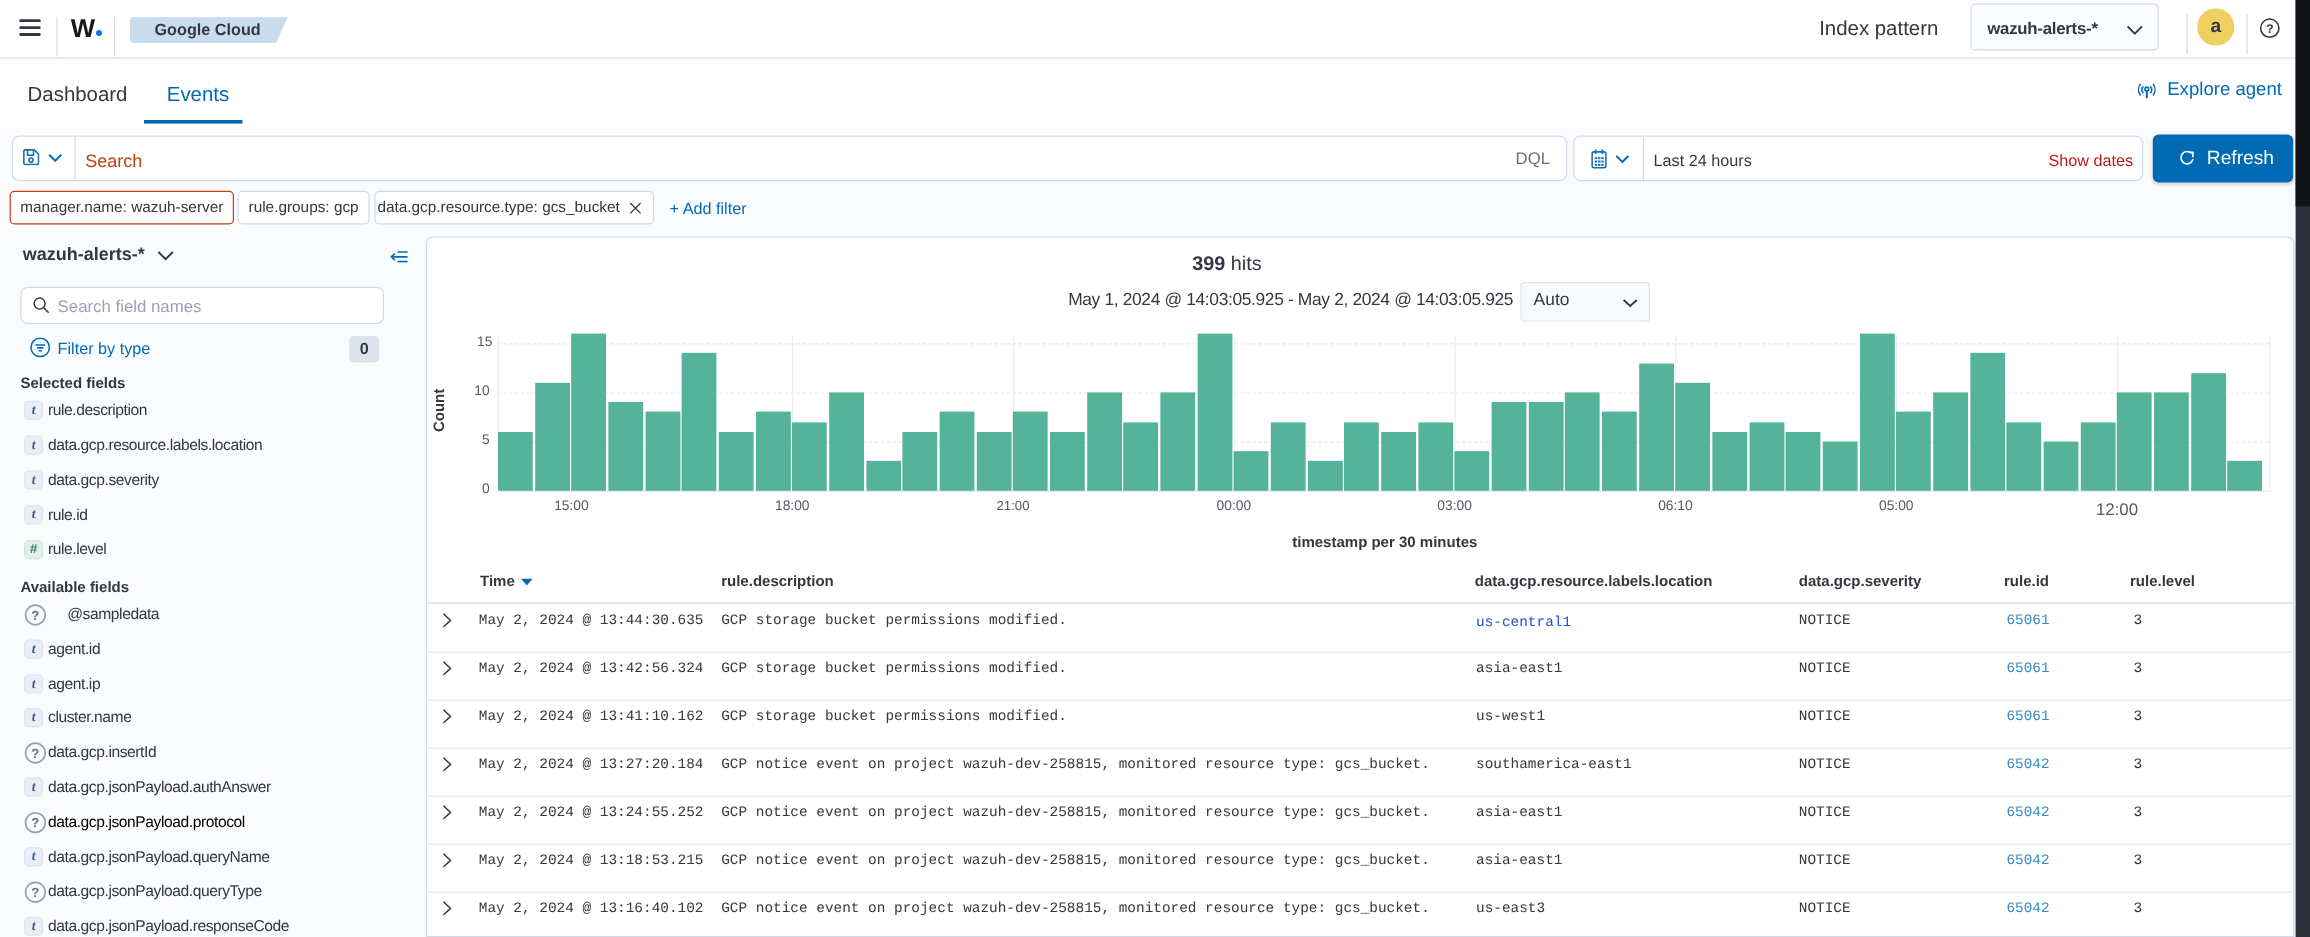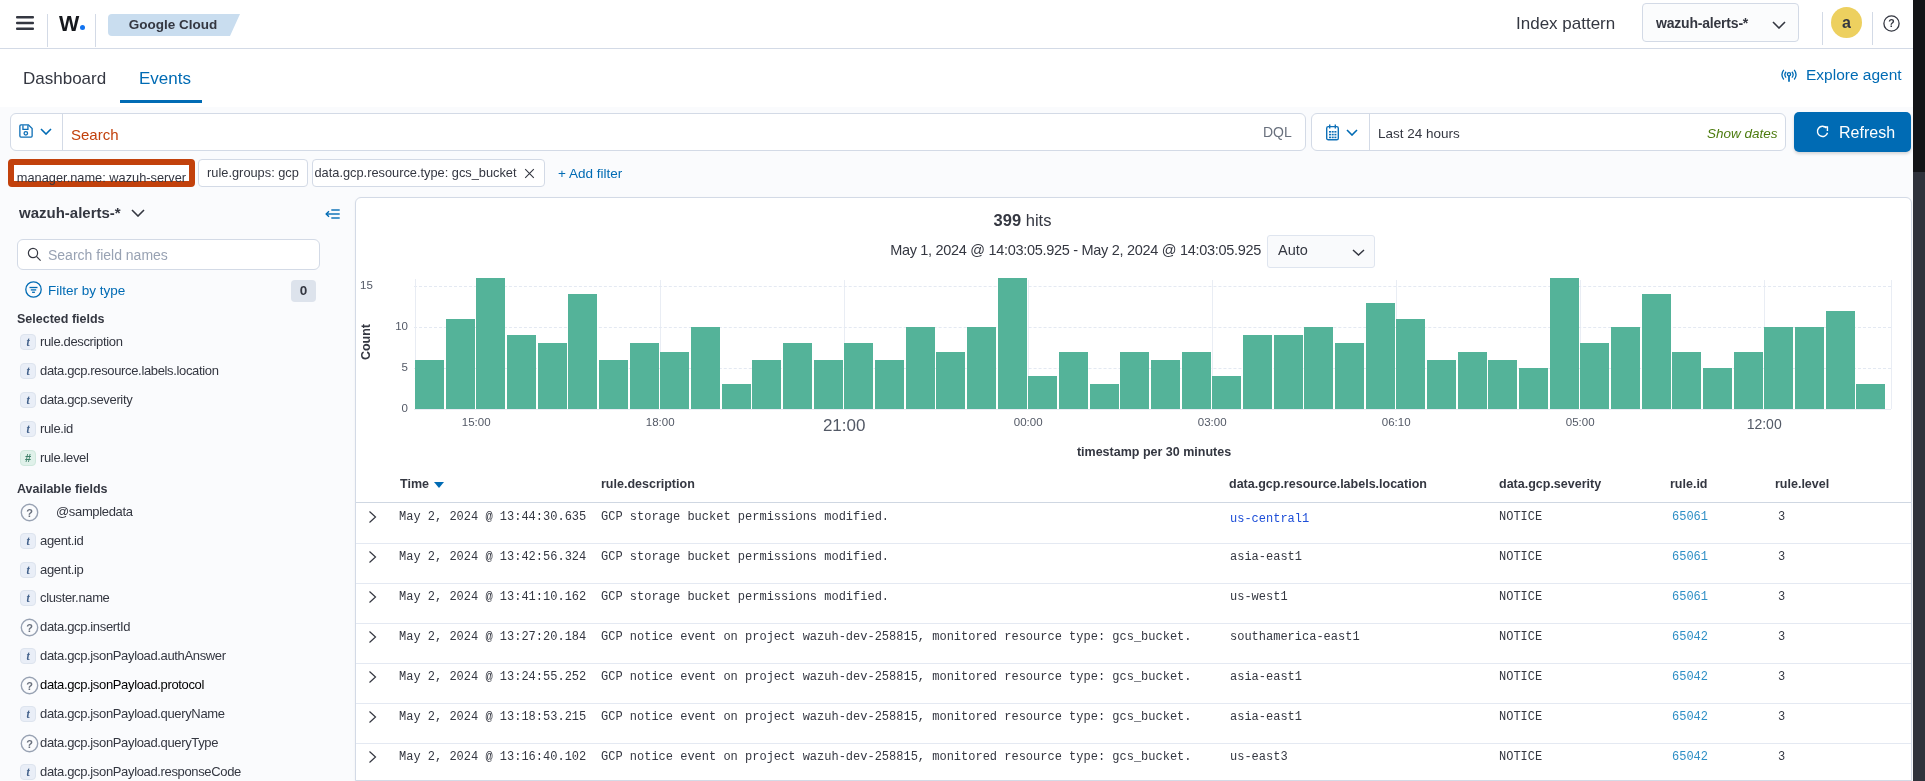--- a/index.html
+++ b/index.html
@@ -94,30 +94,30 @@
       </g>
     </svg>
   </div>
 <div class="abs" style="left:1346px;top:129px;width:11px;height:6px;">
     <svg width="12" height="7" viewBox="0 0 12 7">
       <path d="M1 1 L6 6 L11 1" fill="none" stroke="#006BB4" stroke-width="1.6"></path>
     </svg>
   </div>
 <div class="abs" style="left:1369px;top:114px;width:1px;height:36px;background:#d3dae6;"></div>
 <div class="abs" style="left:1378px;top:126px;font-size:13.5px;color:#343741;">Last 24 hours</div>
-<div class="abs" style="left:1707px;top:126px;font-size:13.5px;color:#4d7c0f;font-style:italic;">Show dates</div>
+<div class="abs" style="left:1707px;top:126px;font-size:13.5px;color:#b91c1c;">Show dates</div>
 <div class="abs" style="left:1794px;top:112px;width:117px;height:40px;background:#006BB4;border-radius:5px;box-shadow:0 2px 3px rgba(0,0,0,.15);"></div>
 <div class="abs" style="left:1816px;top:125px;width:13px;height:13px;">
     <svg width="13" height="13" viewBox="0 0 14 14">
       <path d="M12.4 8.3 A 5.5 5.5 0 1 1 11.2 3.2" fill="none" stroke="#fff" stroke-width="1.5"></path>
       <path d="M7.9 2.0 H12.3 V6.4" fill="none" stroke="#fff" stroke-width="1.5"></path>
     </svg>
   </div>
 <div class="abs" style="left:1839px;top:124px;font-size:16px;font-weight:500;color:#fff;">Refresh</div>
-<div class="abs" style="left:8px;top:159px;width:187px;height:28px;background:#fff;border:6px solid #c2410c;border-radius:4px;">
+<div class="abs" style="left:8px;top:159px;width:187px;height:28px;background:#fff;border:1px solid #c2410c;border-radius:4px;">
     <span class="abs" style="left:0;right:0;top:5px;text-align:center;font-size:12.8px;font-weight:500;color:#343741;white-space:nowrap;">manager.name: wazuh-server</span>
   </div>
 <div class="abs" style="left:198px;top:159px;width:110px;height:28px;background:#fff;border:1px solid #d3dae6;border-radius:4px;">
     <span class="abs" style="left:0;right:0;top:5px;text-align:center;font-size:12.8px;font-weight:500;color:#343741;white-space:nowrap;">rule.groups: gcp</span>
   </div>
 <div class="abs" style="left:312px;top:159px;width:233px;height:28px;background:#fff;border:1px solid #d3dae6;border-radius:4px;">
     <span class="abs" style="left:0;right:26px;top:5px;text-align:center;font-size:12.8px;font-weight:500;color:#343741;white-space:nowrap;">data.gcp.resource.type: gcs_bucket</span>
     <svg class="abs" style="right:9px;top:8px" width="11" height="11" viewBox="0 0 11 11">
       <path d="M1.2 1.2 L9.8 9.8 M9.8 1.2 L1.2 9.8" stroke="#343741" stroke-width="1.1"></path>
     </svg>
@@ -230,21 +230,21 @@
 <div class="abs" style="left:1764.2px;top:280px;width:1px;height:129px;background:#e9edf4;"></div>
 <div class="abs" style="left:1891px;top:280px;width:1px;height:129px;background:#e9edf4;"></div>
 <div class="abs" style="left:414px;top:367.9px;width:1477px;height:0;border-top:1px dashed #e4e9f2;"></div>
 <div class="abs" style="left:414px;top:327.0px;width:1477px;height:0;border-top:1px dashed #e4e9f2;"></div>
 <div class="abs" style="left:414px;top:286.2px;width:1477px;height:0;border-top:1px dashed #e4e9f2;"></div>
 <div class="abs" style="left:414.5px;top:279px;width:1px;height:130px;background:#e8ecf3;"></div>
 <div class="abs" style="left:414px;top:408.7px;width:1477px;height:1px;background:#e8ecf3;"></div>
 <div class="abs" style="left:360px;top:401.7px;width:48px;text-align:right;font-size:11.5px;color:#535966;">0</div>
 <div class="abs" style="left:360px;top:360.9px;width:48px;text-align:right;font-size:11.5px;color:#535966;">5</div>
 <div class="abs" style="left:360px;top:320.0px;width:48px;text-align:right;font-size:11.5px;color:#535966;">10</div>
-<div class="abs" style="left:360px;top:279.2px;width:48px;text-align:left;font-size:11.5px;color:#535966;">15</div>
+<div class="abs" style="left:380px;top:279.2px;width:48px;text-align:center;font-size:11.5px;color:#535966;">15</div>
 <div class="abs" style="left:414.9px;top:359.7px;width:29.3px;height:49.0px;background:#54b399;"></div>
 <div class="abs" style="left:445.6px;top:318.9px;width:29.3px;height:89.8px;background:#54b399;"></div>
 <div class="abs" style="left:476.2px;top:278.0px;width:29.3px;height:130.7px;background:#54b399;"></div>
 <div class="abs" style="left:506.9px;top:335.2px;width:29.3px;height:73.5px;background:#54b399;"></div>
 <div class="abs" style="left:537.6px;top:343.4px;width:29.3px;height:65.3px;background:#54b399;"></div>
 <div class="abs" style="left:568.2px;top:294.4px;width:29.3px;height:114.3px;background:#54b399;"></div>
 <div class="abs" style="left:598.9px;top:359.7px;width:29.3px;height:49.0px;background:#54b399;"></div>
 <div class="abs" style="left:629.6px;top:343.4px;width:29.3px;height:65.3px;background:#54b399;"></div>
 <div class="abs" style="left:660.2px;top:351.5px;width:29.3px;height:57.2px;background:#54b399;"></div>
 <div class="abs" style="left:690.9px;top:327.0px;width:29.3px;height:81.7px;background:#54b399;"></div>
@@ -281,21 +281,21 @@
 <div class="abs" style="left:1641.6px;top:294.4px;width:29.3px;height:114.3px;background:#54b399;"></div>
 <div class="abs" style="left:1672.2px;top:351.5px;width:29.3px;height:57.2px;background:#54b399;"></div>
 <div class="abs" style="left:1702.9px;top:367.9px;width:29.3px;height:40.8px;background:#54b399;"></div>
 <div class="abs" style="left:1733.6px;top:351.5px;width:29.3px;height:57.2px;background:#54b399;"></div>
 <div class="abs" style="left:1764.2px;top:327.0px;width:29.3px;height:81.7px;background:#54b399;"></div>
 <div class="abs" style="left:1794.9px;top:327.0px;width:29.3px;height:81.7px;background:#54b399;"></div>
 <div class="abs" style="left:1825.6px;top:310.7px;width:29.3px;height:98.0px;background:#54b399;"></div>
 <div class="abs" style="left:1856.2px;top:384.2px;width:29.3px;height:24.5px;background:#54b399;"></div>
 <div class="abs" style="left:446.2px;top:416px;width:60px;text-align:center;font-size:11.5px;color:#535966;">15:00</div>
 <div class="abs" style="left:630.2px;top:416px;width:60px;text-align:center;font-size:11.5px;color:#535966;">18:00</div>
-<div class="abs" style="left:814.2px;top:416px;width:60px;text-align:center;font-size:17px;color:#535966;">21:00</div>
+<div class="abs" style="left:814.2px;top:416px;width:60px;text-align:center;font-size:11px;color:#535966;">21:00</div>
 <div class="abs" style="left:998.2px;top:416px;width:60px;text-align:center;font-size:11.5px;color:#535966;">00:00</div>
 <div class="abs" style="left:1182.2px;top:416px;width:60px;text-align:center;font-size:11.5px;color:#535966;">03:00</div>
 <div class="abs" style="left:1366.2px;top:416px;width:60px;text-align:center;font-size:11.5px;color:#535966;">06:10</div>
 <div class="abs" style="left:1550.2px;top:416px;width:60px;text-align:center;font-size:11.5px;color:#535966;">05:00</div>
 <div class="abs" style="left:1734.2px;top:416px;width:60px;text-align:center;font-size:14px;color:#535966;">12:00</div>
 <div class="abs" style="left:316px;top:335px;width:100px;text-align:center;font-size:12.5px;font-weight:700;color:#343741;transform:rotate(-90deg);">Count</div>
 <div class="abs" style="left:754px;top:445px;width:800px;text-align:center;font-size:12.5px;font-weight:700;color:#343741;">timestamp per 30 minutes</div>
 <div class="abs" style="left:400px;top:477px;font-size:12.5px;font-weight:700;color:#343741;">Time</div>
 <div class="abs" style="left:434px;top:482px;width:10px;height:6px;">
     <svg width="10" height="6" viewBox="0 0 10 6">

